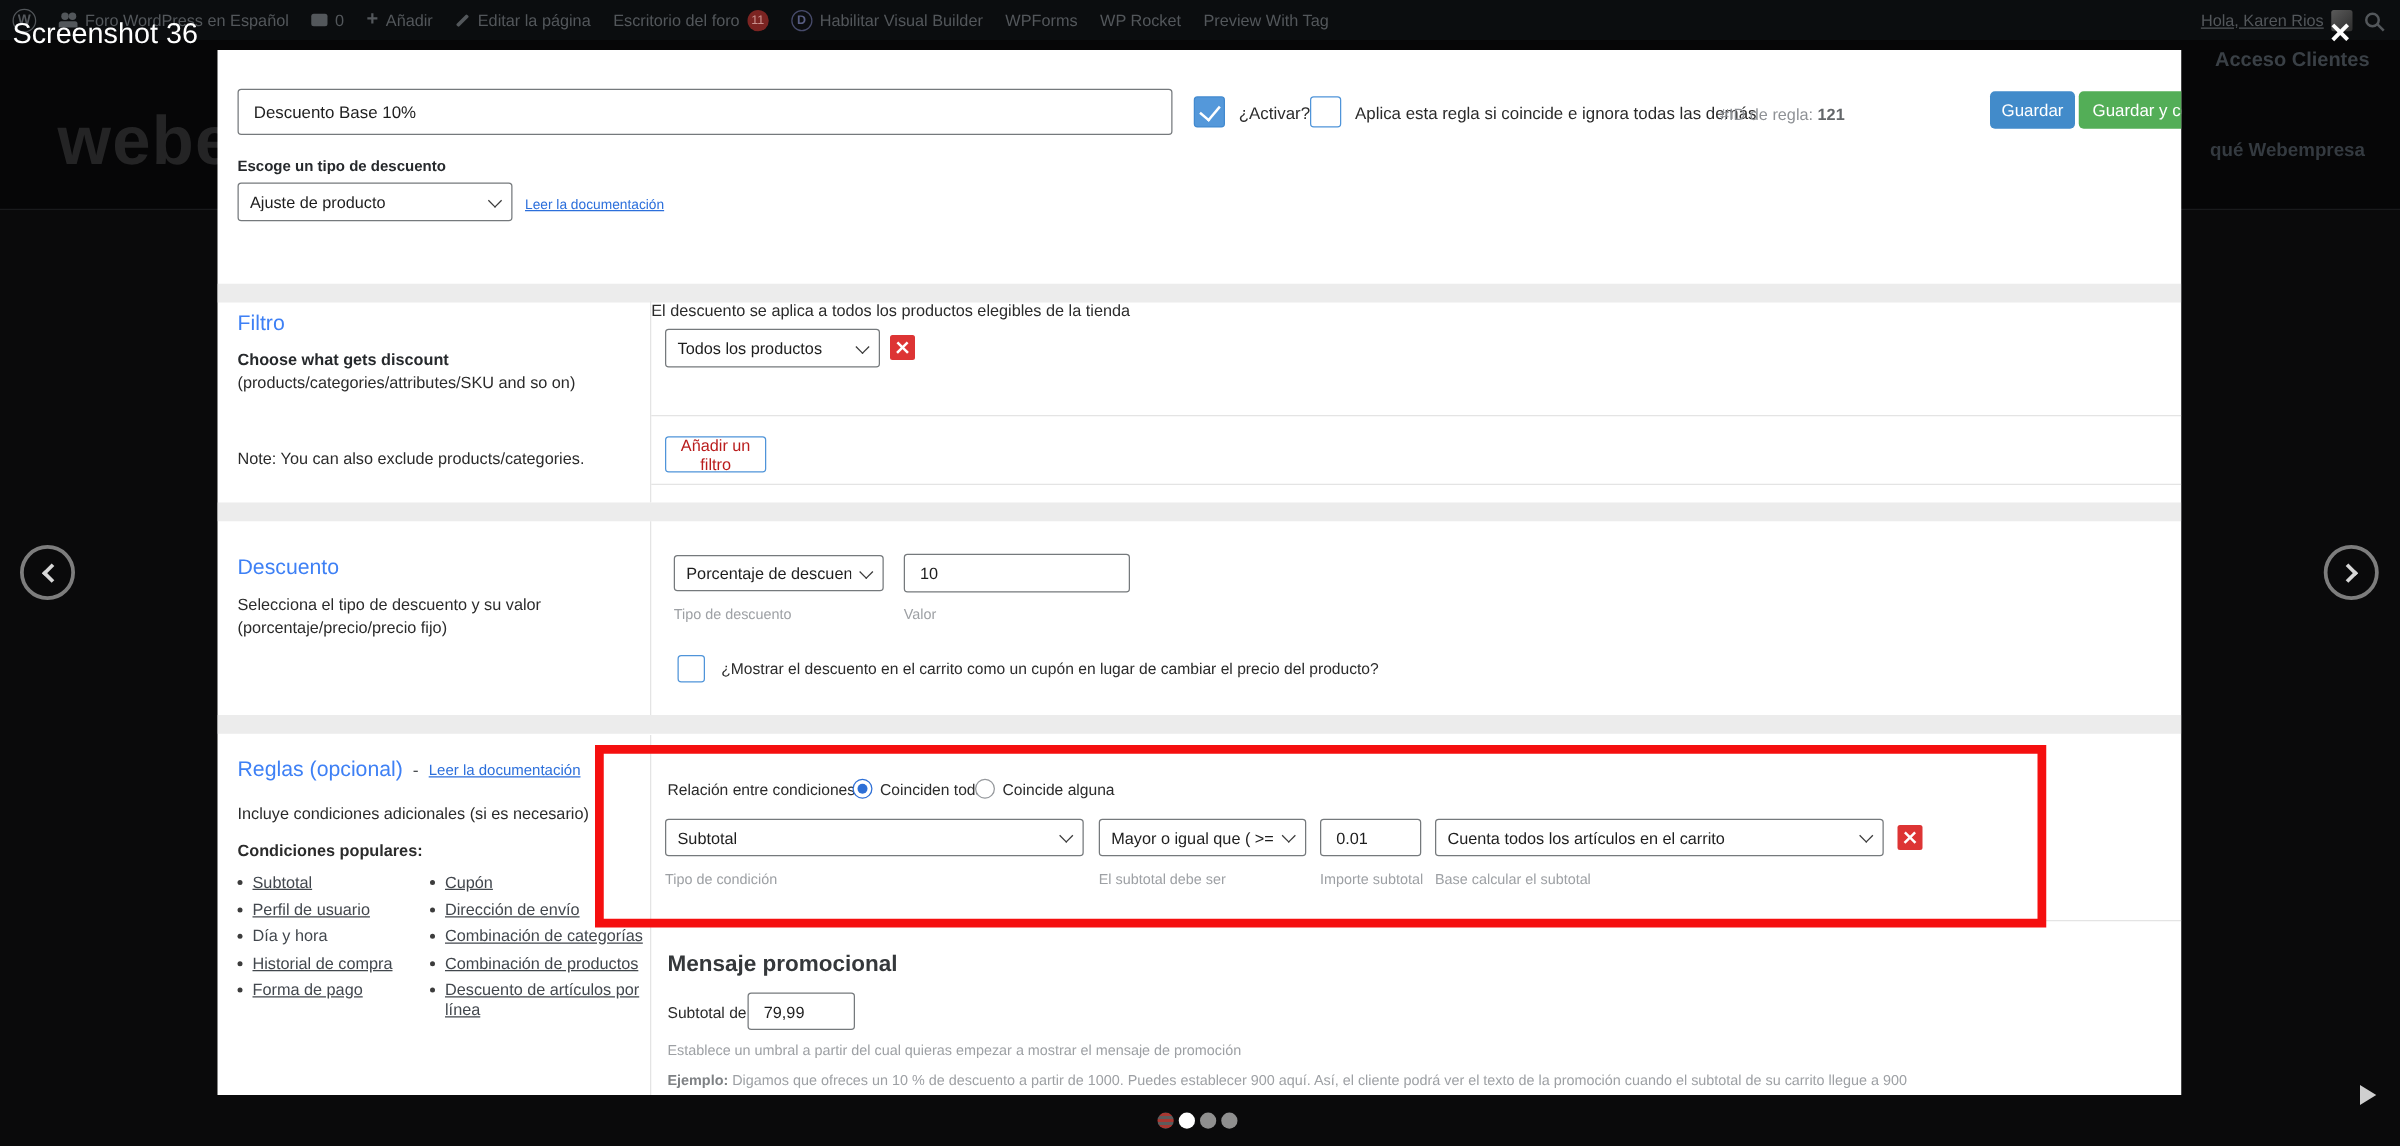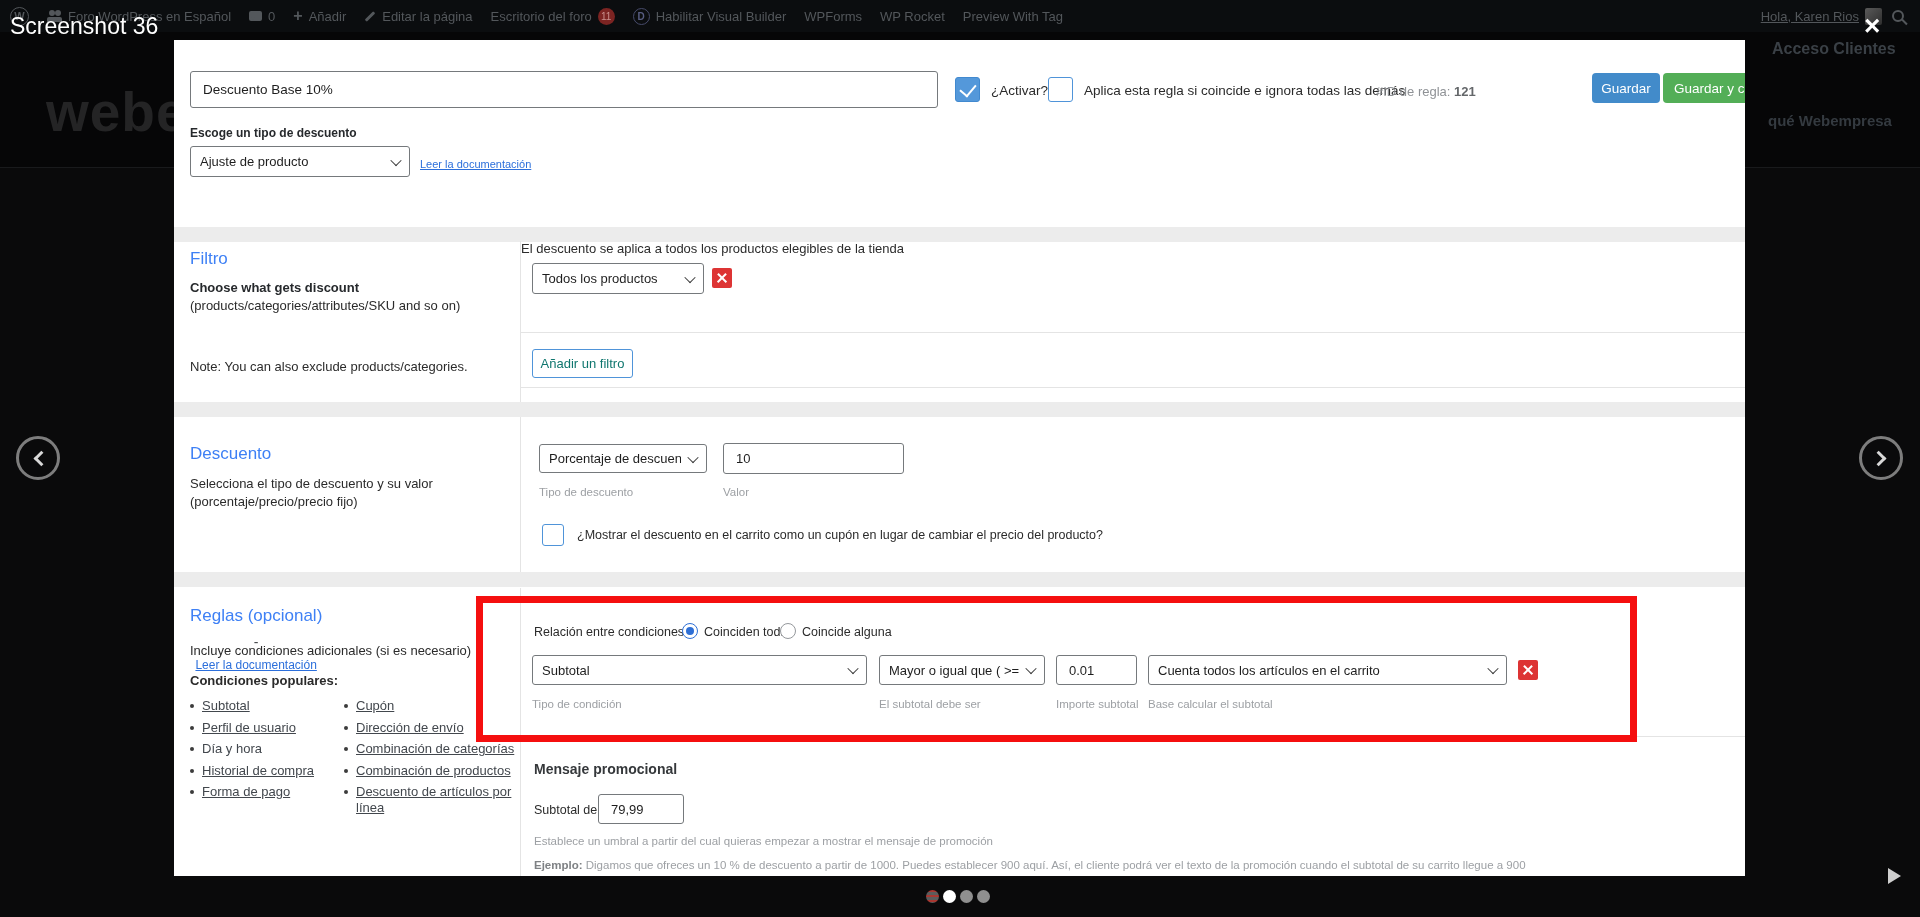--- a/index.html
+++ b/index.html
@@ -119,37 +119,37 @@
   
   #h-filtro { left:16px; top:209px; }
   #t-choose { left:16px; top:240px; font-weight:bold; color:#26292c; }
   #t-choose2 { left:16px; top:258px; }
   #t-note { left:16px; top:319px; }
   #panel-filtro { top:201px; height:161px; }
   #sel-todos { left:11px; top:22px; width:172px; height:31px; }
   #x-filtro { left:191px; top:27px; }
   #t-aplica { left:11px; top:64px; }
   #div-f1 { top:91px; } #div-f2 { top:146px; }
-  #btn-add { position:absolute; left:11px; top:108px; width:101px; height:29px; background:#fff;
-    border:1px solid #4f94d9; border-radius:3px; color:#0f766e; font-size:13px;
+  #btn-add { position:absolute; left:11px; top:108px; width:81px; height:29px; background:#fff;
+    border:1px solid #4f94d9; border-radius:3px; color:#b91c1c; font-size:13px;
     display:flex; align-items:center; justify-content:center; cursor:pointer; }
 
   
   #h-desc { left:16px; top:404px; }
   #t-desc1 { left:16px; top:436px; }
   #t-desc2 { left:16px; top:454px; }
   #panel-desc { top:377px; height:155px; }
   #sel-ptype { left:18px; top:27px; width:168px; height:29px; }
   #inp-valor { left:202px; top:26px; width:181px; height:31px; }
   #lb-ptype { left:18px; top:69px; } #lb-valor { left:202px; top:69px; }
   #cb-show { left:21px; top:107px; }
   #lb-show { left:56px; top:111px; font-size:12.5px; }
 
   
-  #h-reglas-row { position:absolute; left:16px; top:566px; display:flex; align-items:center; gap:8px;flex-direction:column; }
+  #h-reglas-row { position:absolute; left:16px; top:566px; display:flex; align-items:center; gap:8px; }
   #h-reglas { position:static; }
   #h-sep { color:#4a4d50; font-size:14px; }
   #lnk-doc2 { font-size:12px; }
   #t-incluye { left:16px; top:603px; }
   #t-condpop { left:16px; top:633px; font-weight:bold; }
   .plist { position:absolute; top:658px; list-style:none; font-size:13px; color:#42474d; }
   #plist-left { left:28px; width:145px; }
   #plist-right { left:182px; width:185px; }
   .plist li { position:relative; margin-bottom:5.5px; line-height:16px; cursor:pointer; }
   .plist li::before { content:""; position:absolute; left:-12px; top:6px; width:4px; height:4px;
@@ -161,21 +161,21 @@
   #rad-all { left:161px; top:35px; } #lb-all { left:183px; top:37px; font-size:12.5px; }
   #rad-any { left:259px; top:35px; } #lb-any { left:281px; top:37px; font-size:12.5px; }
   #sel-cond { left:11px; top:67px; width:335px; height:30px; }
   #sel-op { left:358px; top:67px; width:166px; height:30px; }
   #inp-amt { left:535px; top:67px; width:81px; height:30px; }
   #sel-how { left:627px; top:67px; width:359px; height:30px; }
   #x-cond { left:997px; top:72px; }
   #lb-cond { left:11px; top:110px; } #lb-op { left:358px; top:110px; }
   #lb-amt { left:535px; top:110px; } #lb-how { left:627px; top:110px; }
   #div-r1 { top:148px; }
-  #t-mensaje { position:absolute; left:13px; top:173px; font-size:14px; font-weight:bold; color:#35383b; }
+  #t-mensaje { position:absolute; left:13px; top:173px; font-size:18px; font-weight:bold; color:#35383b; }
   #lb-subde { position:absolute; left:13px; top:215px; font-size:12.5px; }
   #inp-umbral { left:77px; top:206px; width:86px; height:30px; }
   #t-umbral { left:13px; top:247px; }
   #t-ejemplo { left:13px; top:271px; }
   #t-ejemplo b { color:#7e8184; }
 
   #red-frame { position:absolute; left:302px; top:556px; width:1161px; height:146px;
     border:7px solid #f50f0f; z-index:6; pointer-events:none; }
 </style>
 </head>

